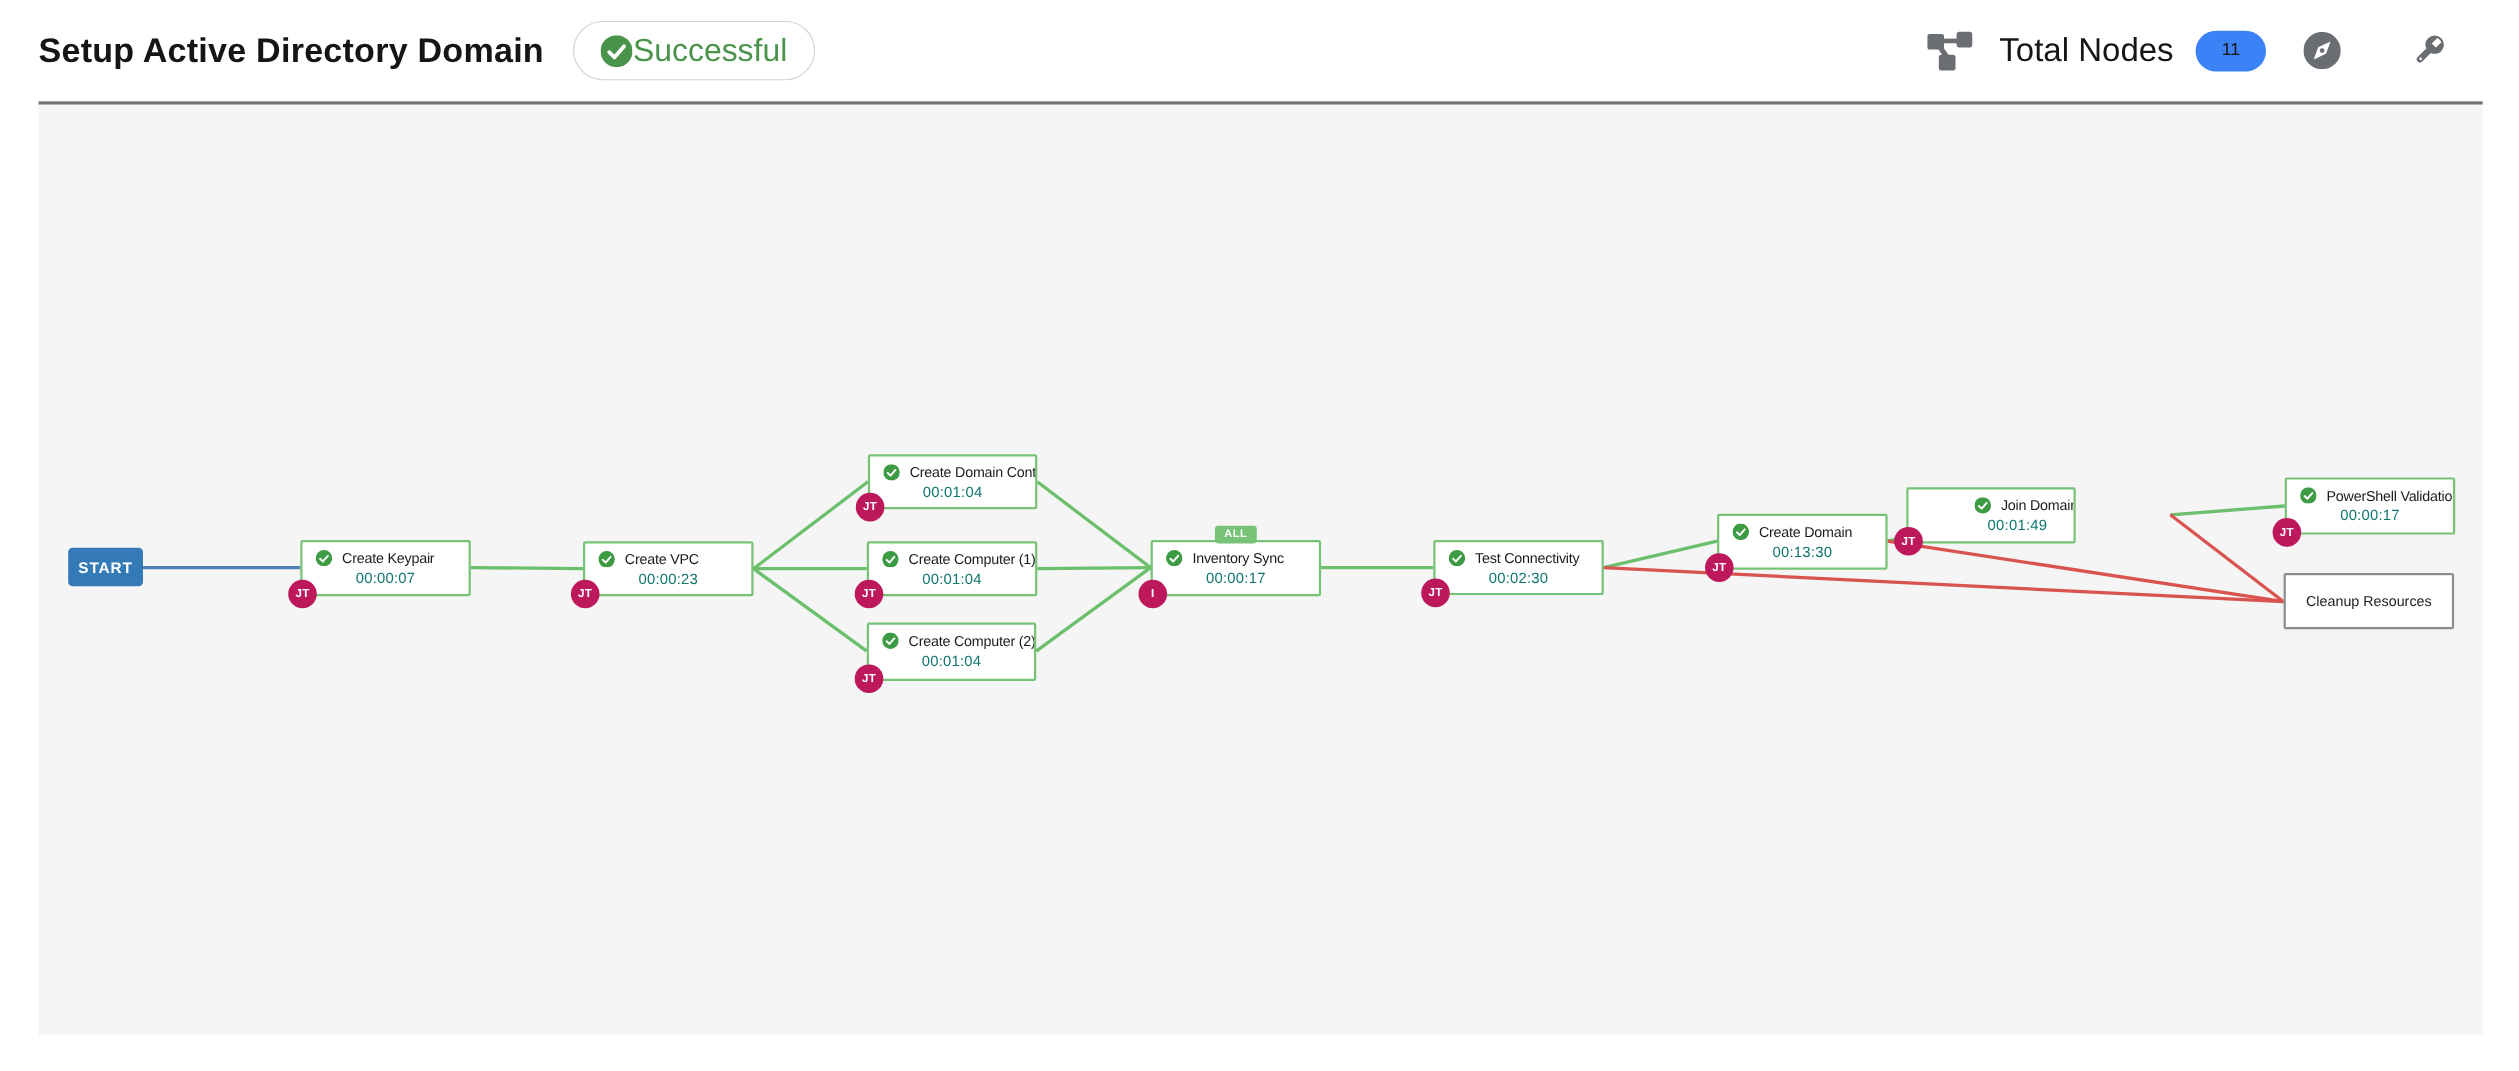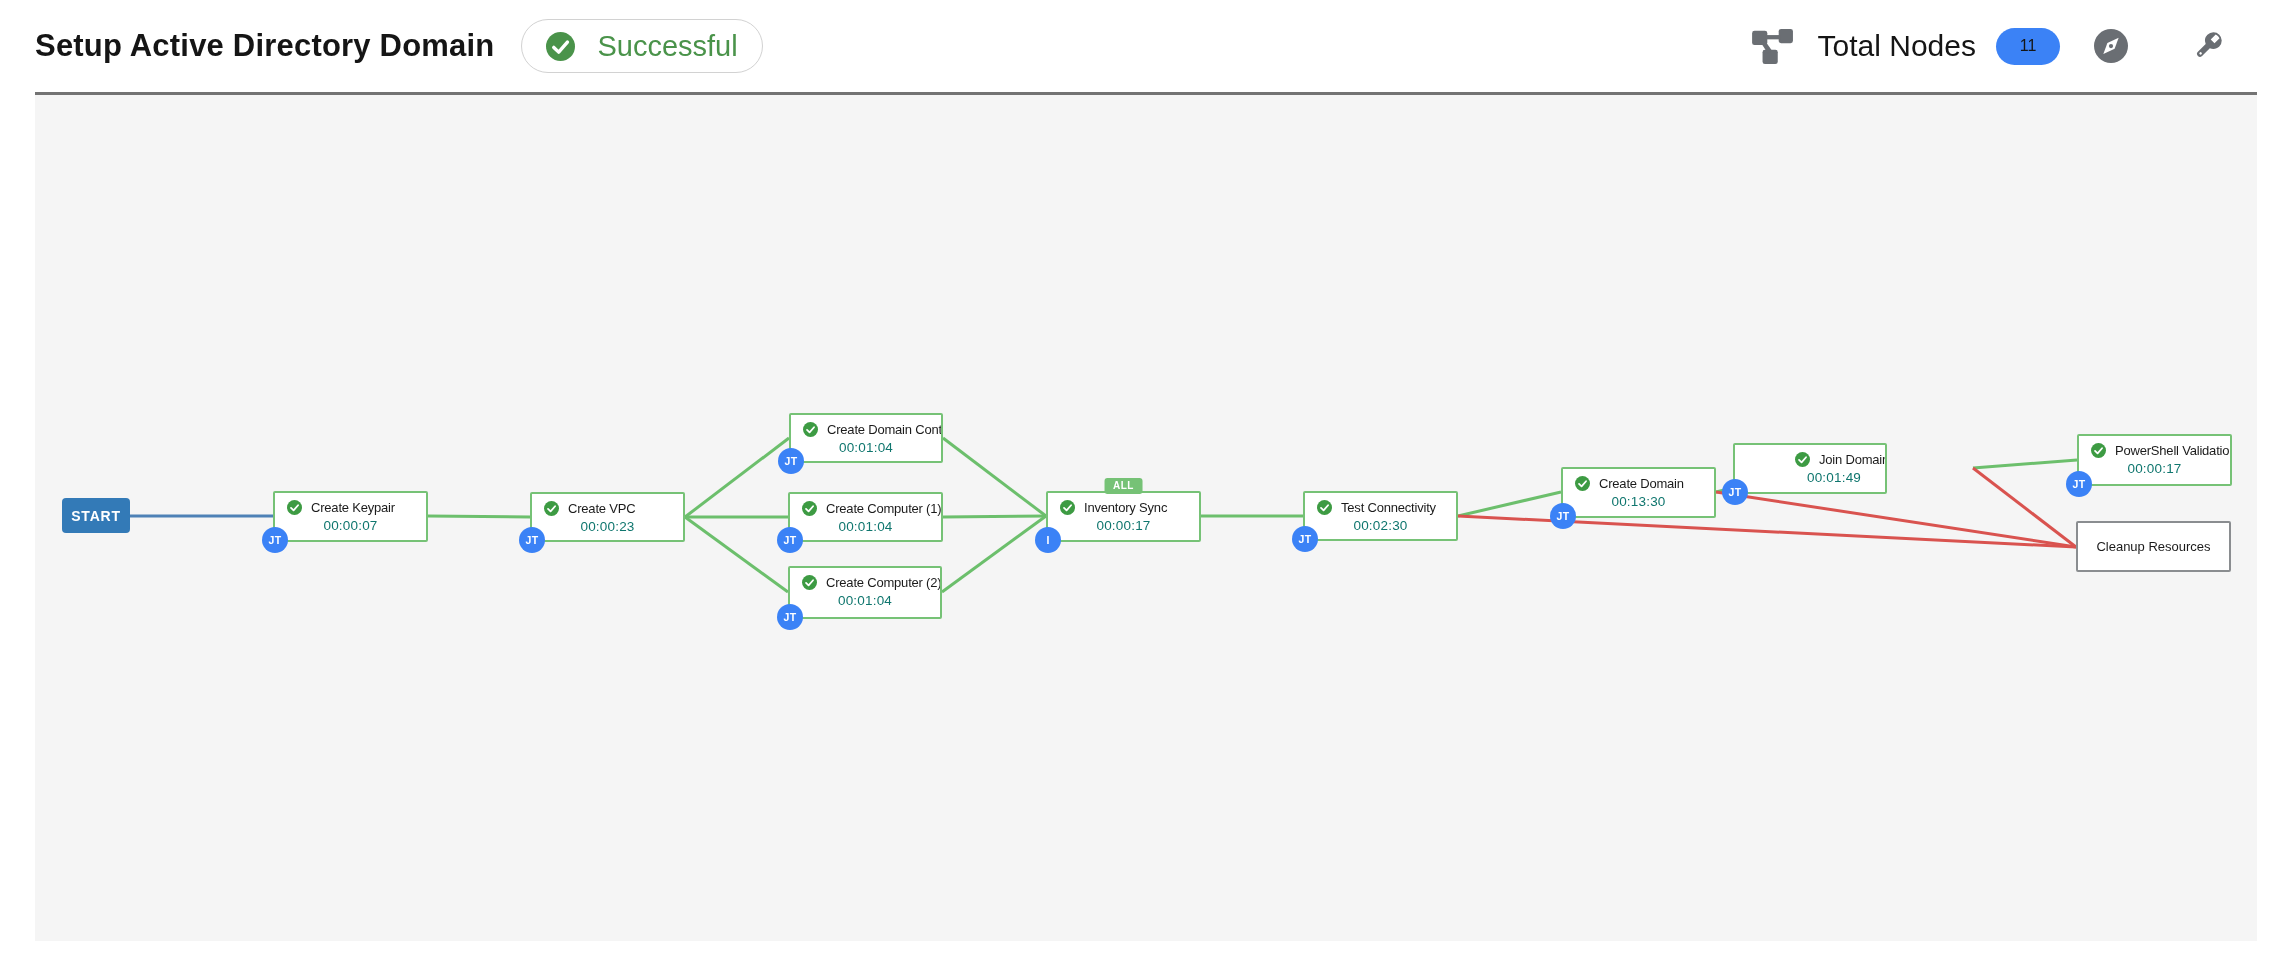--- a/index.html
+++ b/index.html
@@ -19,21 +19,21 @@
     display: flex; align-items: center;
     padding: 0 64px 0 35px;
     background: #fff; z-index: 5;
   }
   .page-title {
     font-size: 31px; font-weight: 700; color: #151515;
     letter-spacing: 0.2px; white-space: nowrap;
   }
   .status-pill {
     margin-left: 27px;
-    display: inline-flex; align-items: center; gap: 22px;
+    display: inline-flex; align-items: center; gap: 0;
     height: 54px; padding: 0 24px;
     border: 1.5px solid #d2d2d2; border-radius: 28px;
     background: #fff;
   }
   .status-pill .label { font-size: 29px; color: #4a934a; }
   .header-spacer { flex: 1; }
   .right-cluster { display: flex; align-items: center; }
   .total-nodes-label { font-size: 30px; color: #151515; margin-left: 24px; white-space: nowrap; }
   .count-badge {
     margin-left: 20px;
@@ -80,21 +80,21 @@
     display: flex; align-items: center; gap: 9px;
     padding: 7px 4px 0 12px;
     white-space: nowrap; overflow: hidden;
   }
   .node-label { font-size: 13px; color: #1b1b1b; letter-spacing: -0.2px; }
   .node-elapsed { text-align: center; font-size: 13.5px; color: #0f766e; margin-top: 3px; letter-spacing: 0.2px; }
   .pending-label { font-size: 13px; color: #1b1b1b; }
   .node-badge {
     position: absolute; left: -13px; bottom: -13px;
     width: 26px; height: 26px; border-radius: 50%;
-    background: #3b82f6; color: #fff;
+    background: #be185d; color: #fff;
     font-size: 10.5px; font-weight: 700;
     display: flex; align-items: center; justify-content: center;
     letter-spacing: 0.3px;
   }
   .node-tag {
     position: absolute; top: -15px; left: 50%; transform: translateX(-50%);
     background: #76c276; color: #fff;
     font-size: 10px; font-weight: 700; letter-spacing: 0.5px;
     padding: 1px 9px 2px; border-radius: 3px;
     line-height: 13px;

